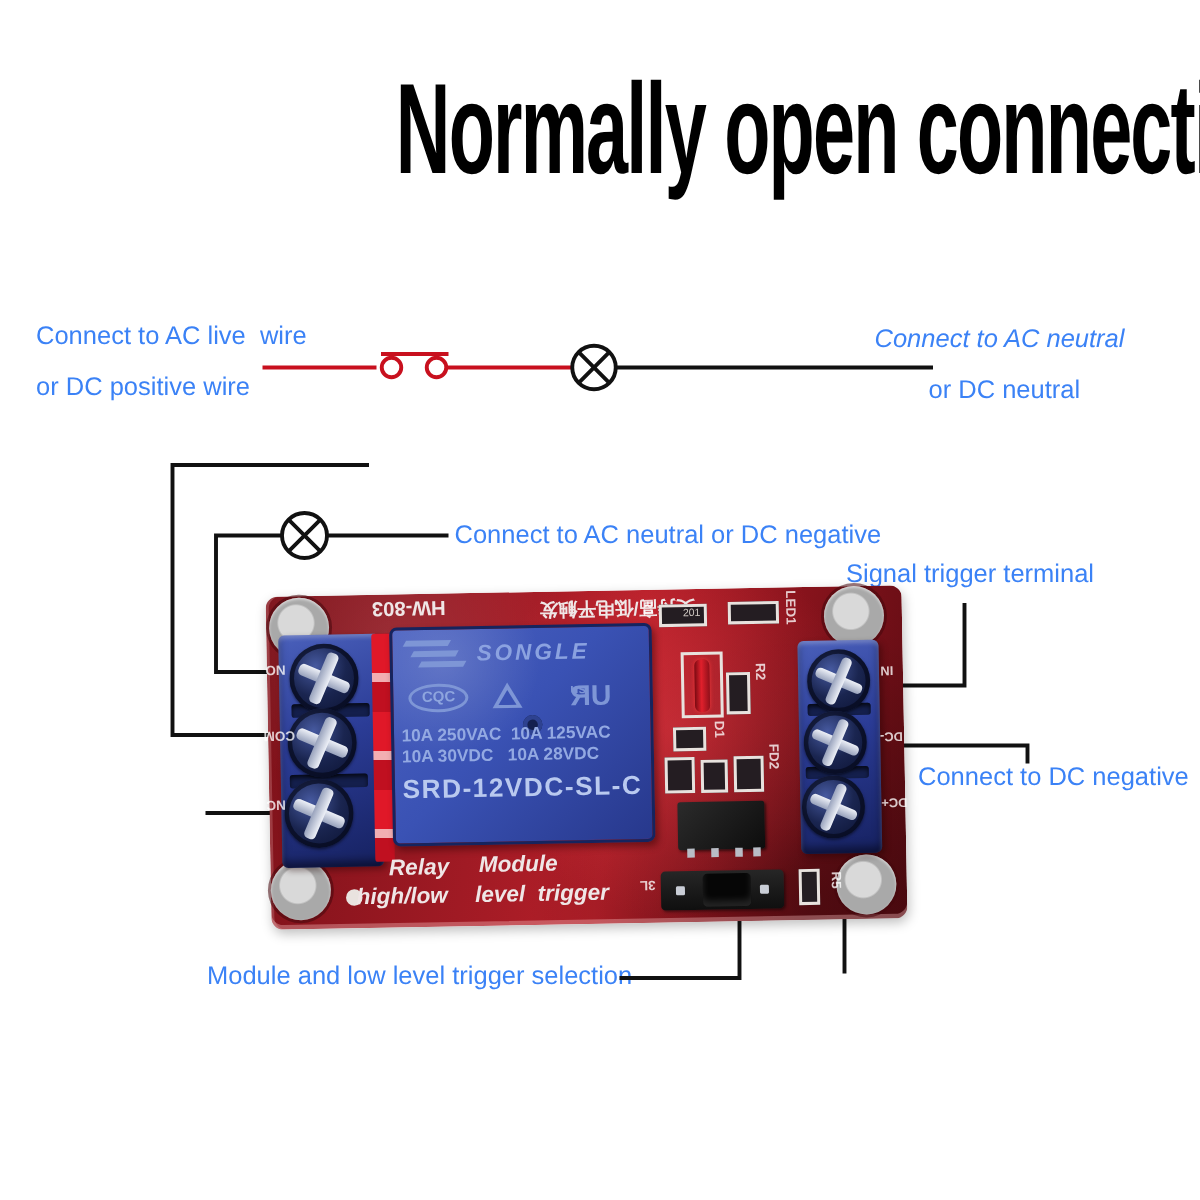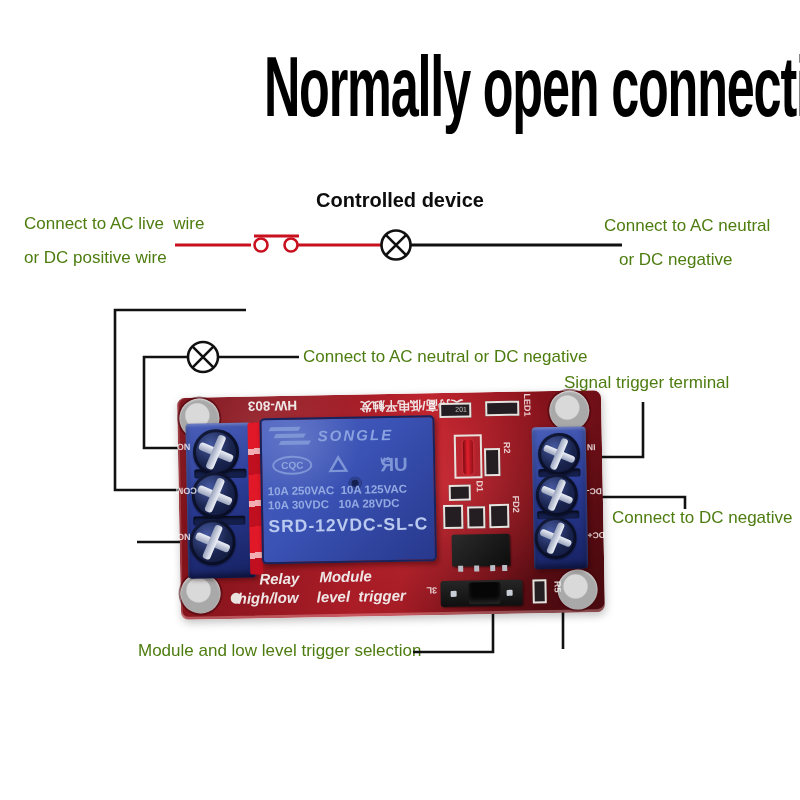--- a/index.html
+++ b/index.html
@@ -5,21 +5,21 @@
   html,body{margin:0;padding:0;background:#ffffff;}
   #canvas{position:relative;width:800px;height:800px;background:#ffffff;overflow:hidden;
           font-family:"Liberation Sans", sans-serif;color:#1a1a1a;}
 
   
   .title-wrap{position:absolute;left:0;top:38px;width:800px;text-align:center;}
   .title-wrap span{display:inline-block;font-size:84px;font-weight:bold;letter-spacing:-2px;
                    transform:scale(0.60,1.02);transform-origin:50% 50%;white-space:nowrap;color:#000;}
 
   
-  .lbl{position:absolute;font-size:17px;line-height:19px;white-space:pre;color:#4d7c0f;}
+  .lbl{position:absolute;font-size:17px;line-height:19px;white-space:pre;color:#3b82f6;}
   .heading{position:absolute;left:0;top:189px;width:800px;text-align:center;
            font-size:20px;font-weight:bold;color:#0d0d0d;}
 
   
   #overlay{position:absolute;left:0;top:0;width:800px;height:800px;pointer-events:none;}
 
   
   .module{position:absolute;left:179px;top:394px;width:424px;height:222px;
           transform:rotate(-1.05deg);border-radius:8px;
           background:
@@ -90,25 +90,24 @@
 </style>
 </head>
 <body>
 
 <div id="canvas">
 
   <div class="title-wrap">
     <span>Normally open connection method</span>
   </div>
 
-  <div class="heading">Controlled device</div>
   <div class="lbl" style="left:24px;top:214px;">Connect to AC live  wire</div>
   <div class="lbl" style="left:24px;top:248px;">or DC positive wire</div>
-  <div class="lbl" style="left:604px;top:216px;">Connect to AC neutral</div>
-  <div class="lbl" style="left:619px;top:250px;">or DC negative</div>
+  <div class="lbl" style="left:583px;top:216px;font-style:italic;">Connect to AC neutral</div>
+  <div class="lbl" style="left:619px;top:250px;">or DC neutral</div>
 
   <div class="lbl" style="left:303px;top:347px;">Connect to AC neutral or DC negative</div>
   <div class="lbl" style="left:564px;top:373px;text-align:center;">Signal trigger terminal</div>
   <div class="lbl" style="left:612px;top:508px;">Connect to DC negative</div>
   <div class="lbl" style="left:138px;top:641px;">Module and low level trigger selection</div>
 
   <svg id="overlay" viewBox="0 0 800 800">
 
     <g stroke="#c8101e" stroke-width="2.8" fill="none">
       <path d="M175,245 H251"></path>

